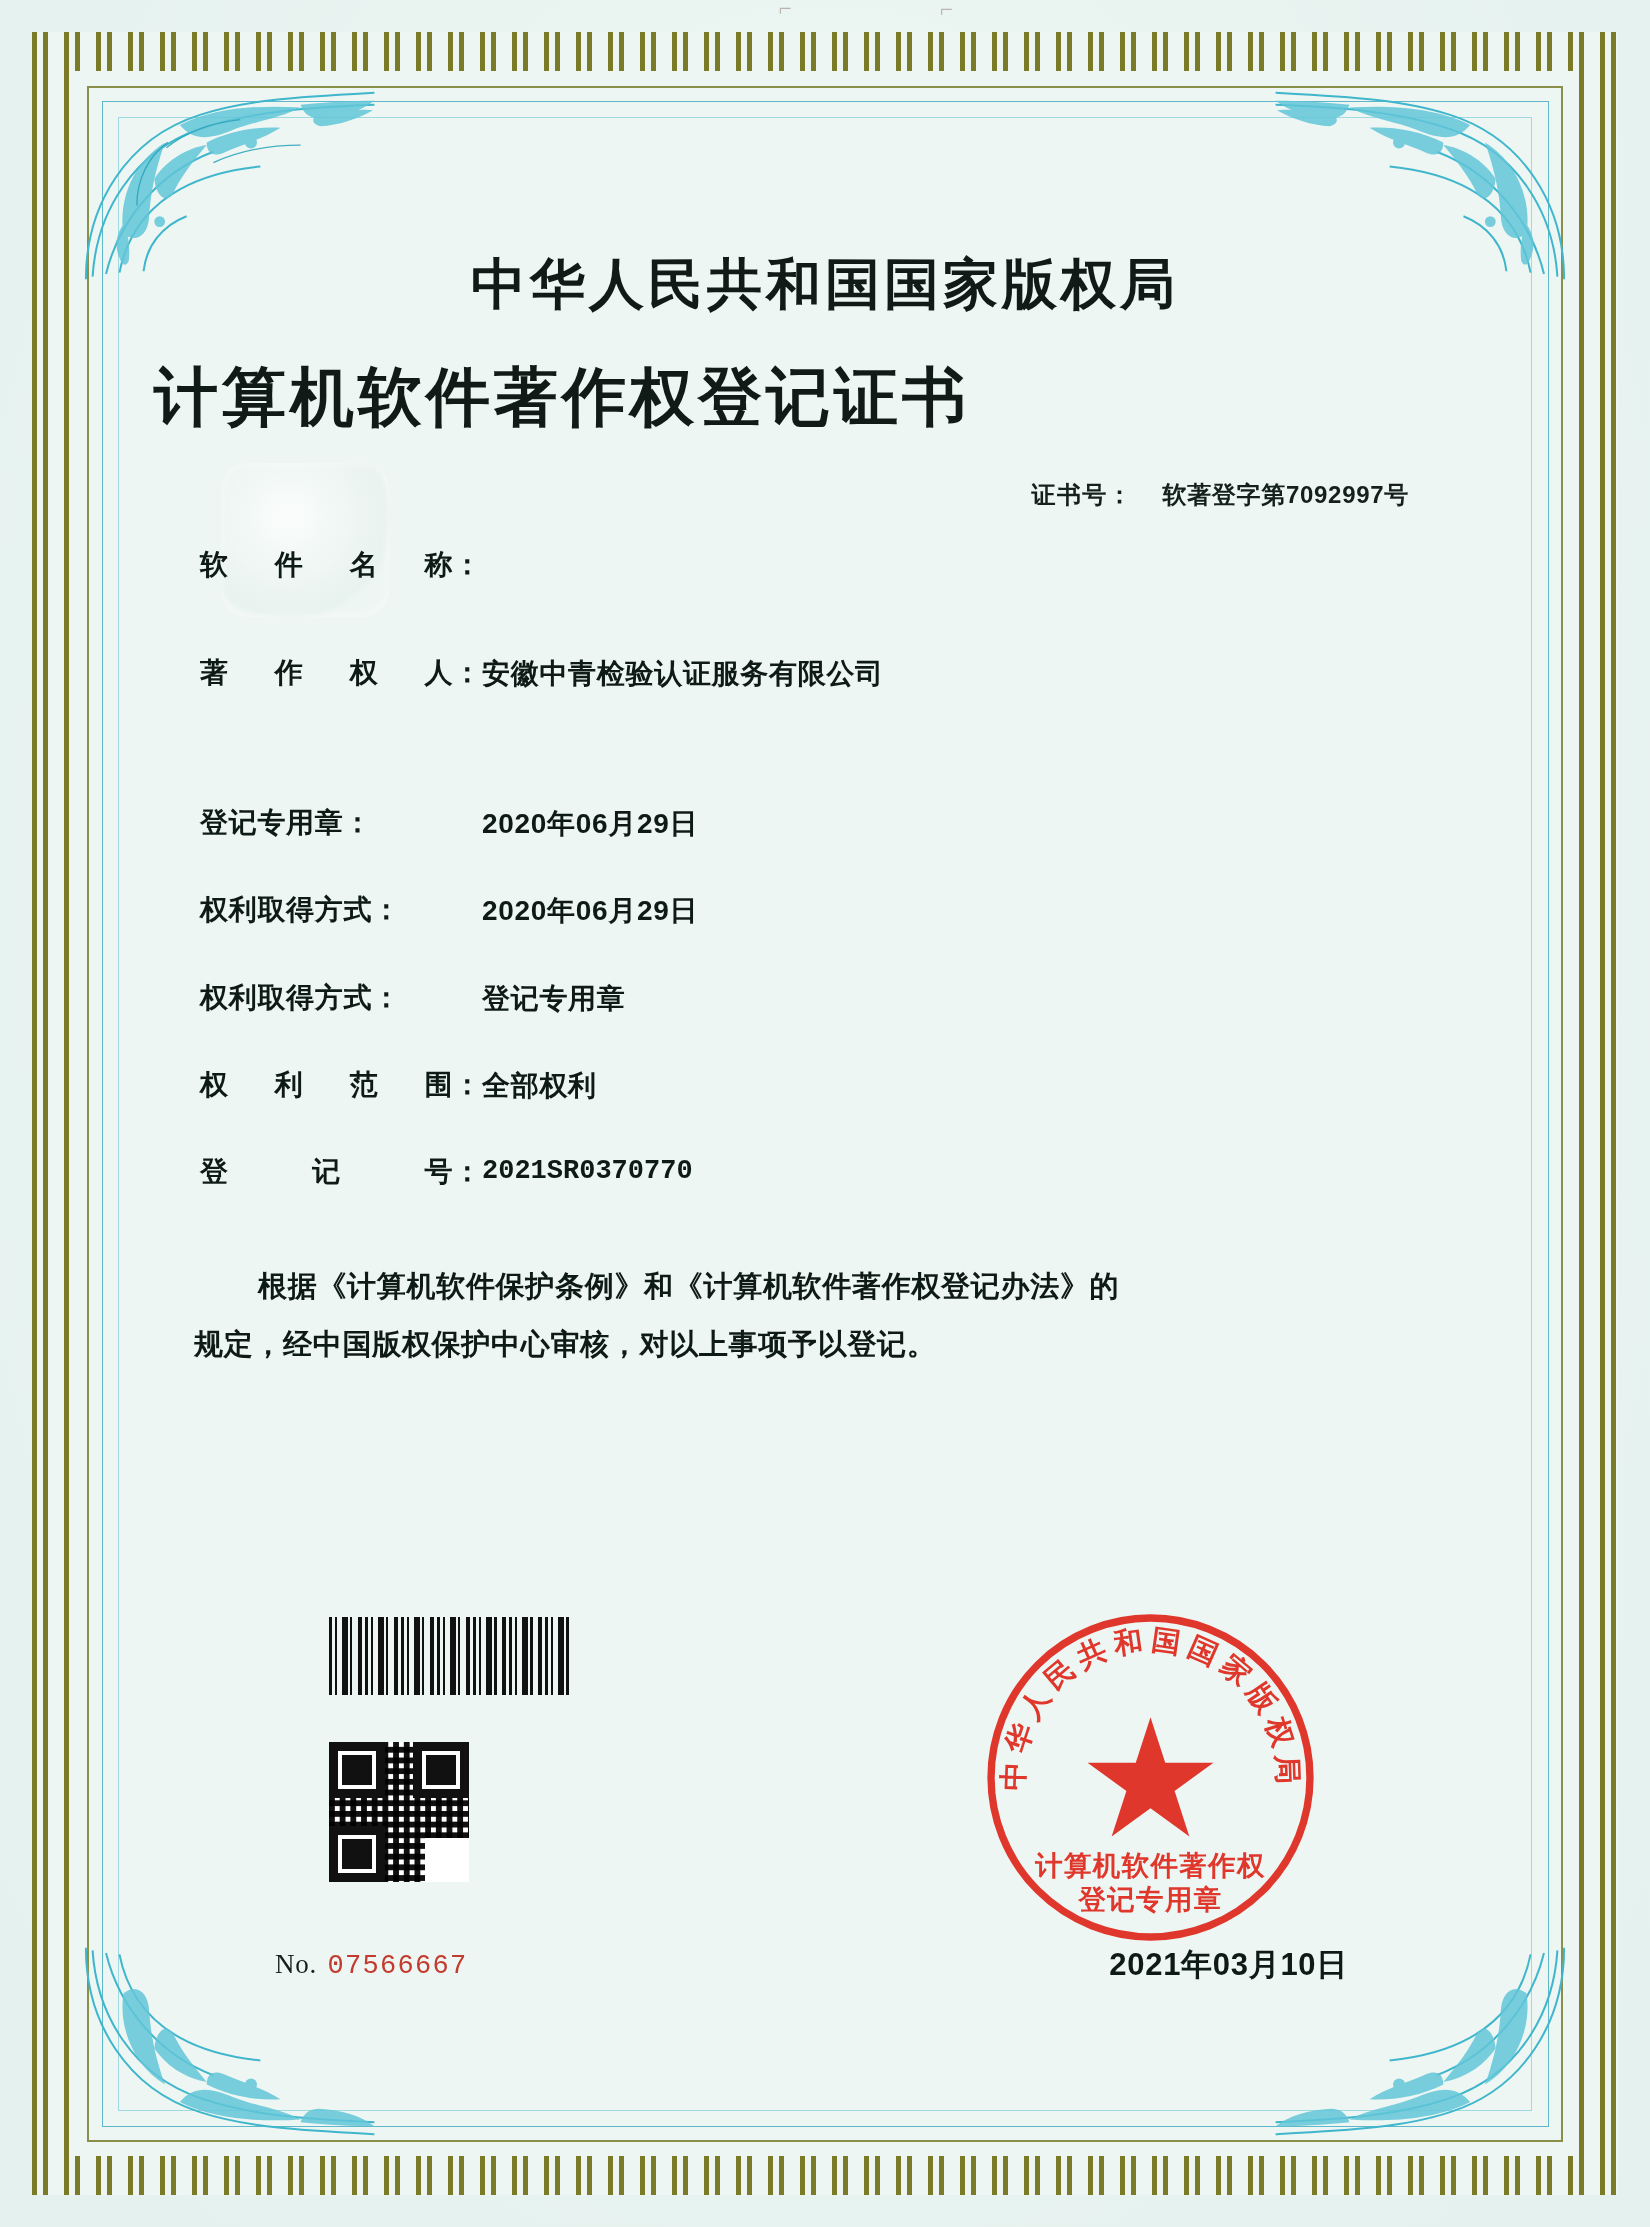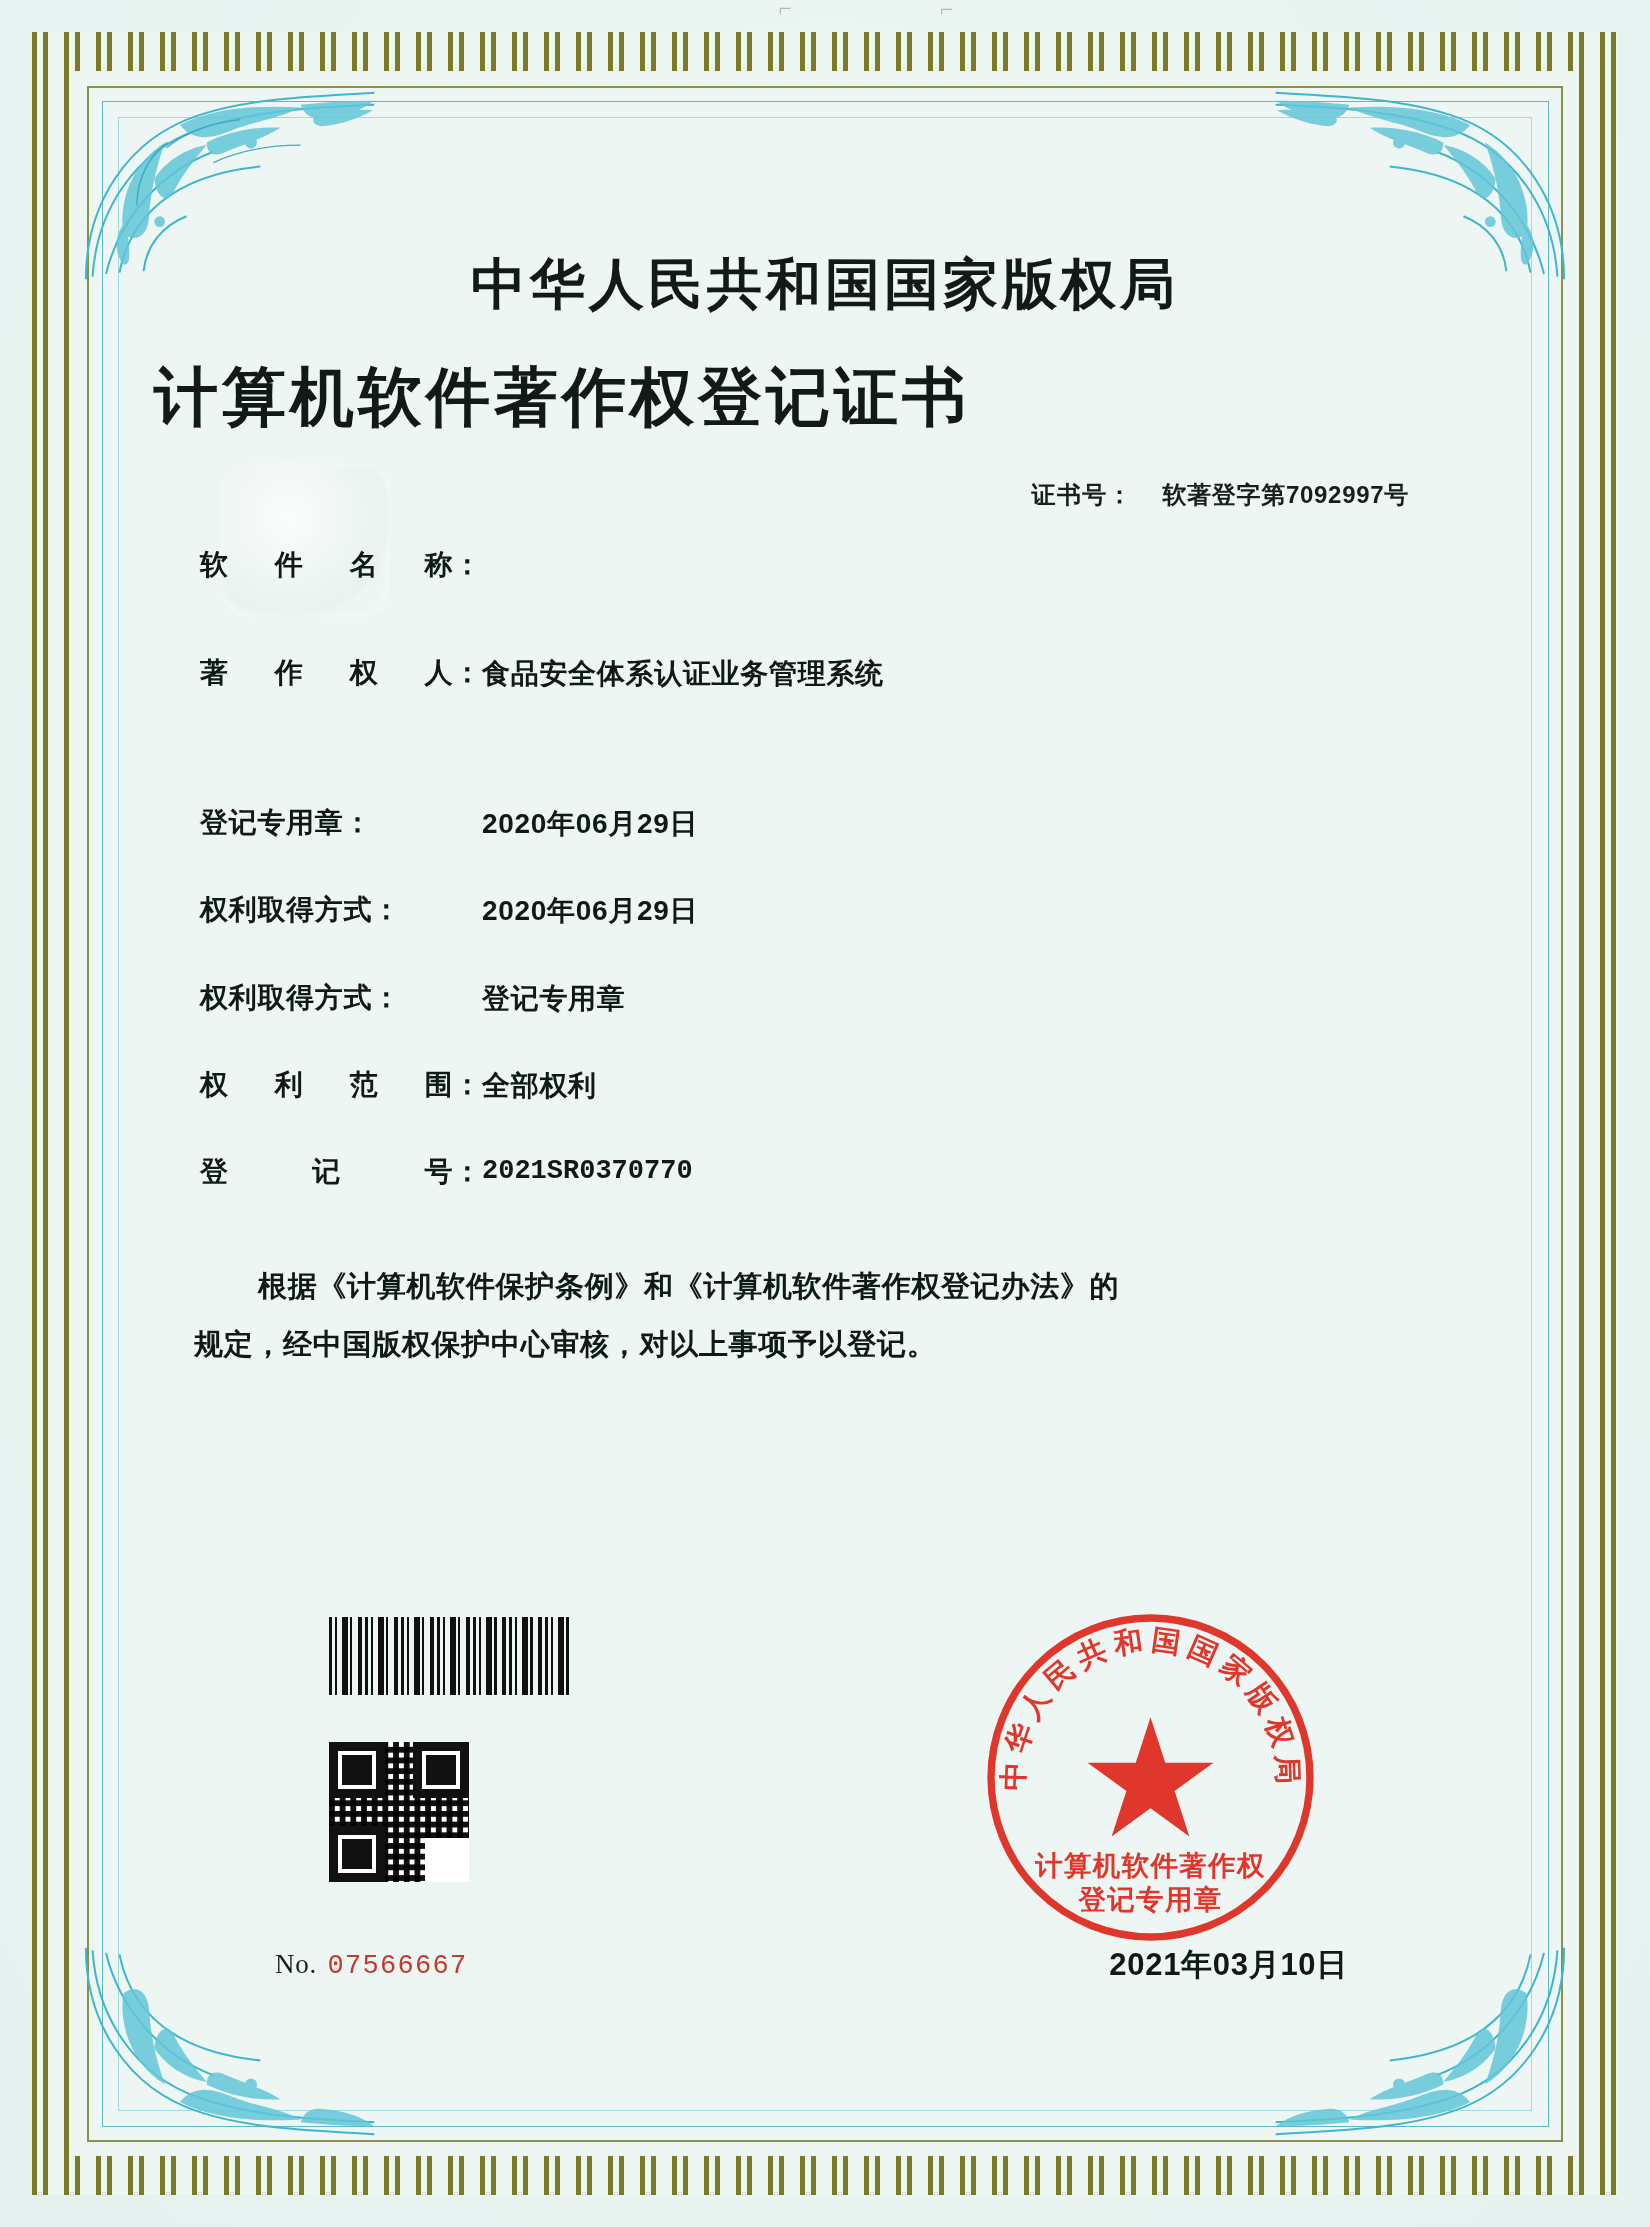--- a/index.html
+++ b/index.html
@@ -438,21 +438,21 @@
 
       <div class="gap-lg"></div>
 
       <div class="field-row">
         <div class="field-label spread">
           <span>著</span>
           <span>作</span>
           <span>权</span>
           <span>人：</span>
         </div>
-        <div class="field-value">食品安全体系认证业务管理系统</div>
+        <div class="field-value">安徽中青检验认证服务有限公司</div>
       </div>
 
       <div class="gap-xl"></div>
 
       <div class="field-row">
         <div class="field-label">登记专用章：</div>
         <div class="field-value">2020年06月29日</div>
       </div>
 
       <div class="gap-md"></div>

